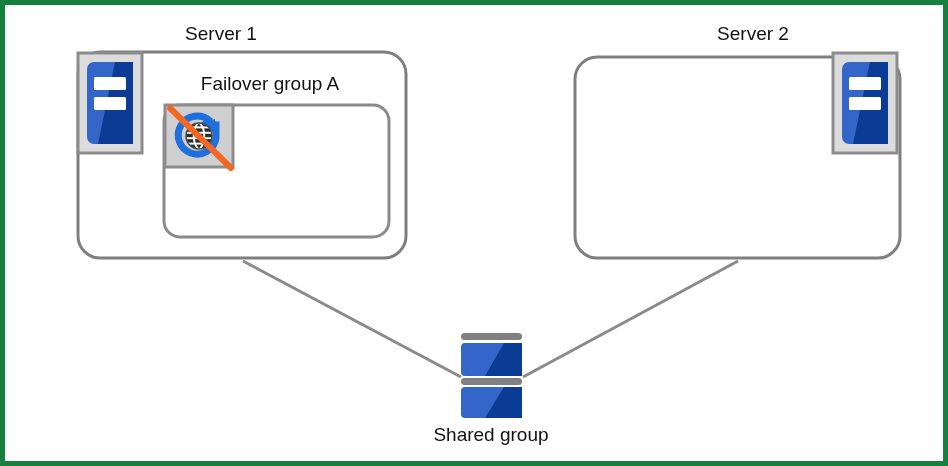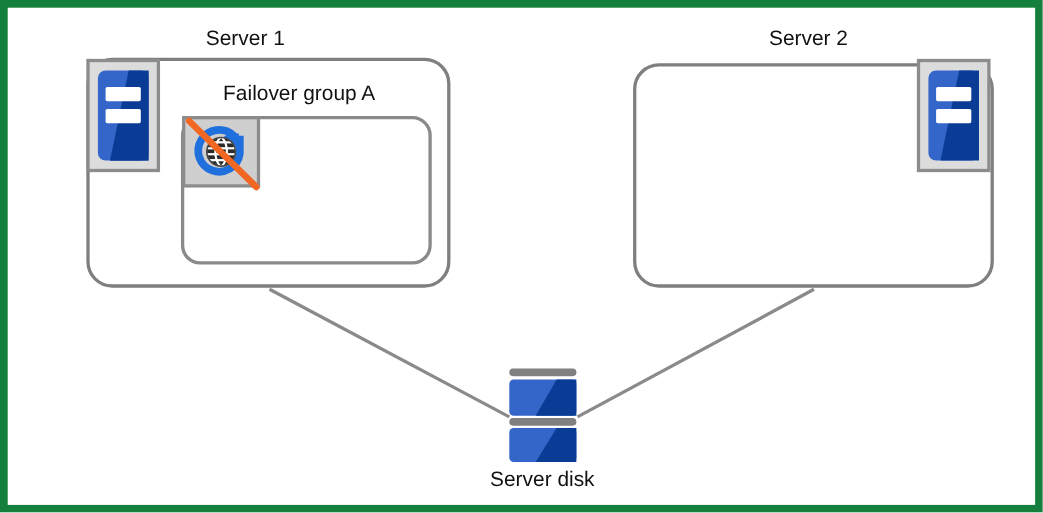--- a/index.html
+++ b/index.html
@@ -9,42 +9,42 @@
     background: #ffffff;
   }
   body {
     font-family: "Liberation Sans", sans-serif;
   }
   #canvas {
     position: relative;
     width: 948px;
     height: 466px;
     background: #ffffff;
-    border: 7px solid #15803d;
+    border: 5px solid #15803d;
     box-sizing: border-box;
     overflow: hidden;
   }
   #svg-layer {
     position: absolute;
     left: 0;
     top: 0;
     width: 948px;
     height: 466px;
   }
   .diagram-label {
     position: absolute;
     color: #111111;
     font-size: 19px;
     line-height: 22px;
     white-space: nowrap;
     text-align: center;
     font-family: "Liberation Sans", sans-serif;
   }
   #label-server1 { left: 116px; top: 18px; width: 200px; }
-  #label-server2 { left: 628px; top: 18px; width: 200px; }
+  #label-server2 { left: 648px; top: 18px; width: 200px; }
   #label-fogroup { left: 165px; top: 68px; width: 200px; }
   #label-disk    { left: 386px; top: 419px; width: 200px; }
 </style>
 </head>
 <body>
 
 <div id="canvas">
 
   <svg id="svg-layer" viewBox="0 0 948 466" xmlns="http://www.w3.org/2000/svg">
 
@@ -124,15 +124,15 @@
       <path d="M517 382 L499 382 L480 413 L517 413 Z" fill="#0b3c95"></path>
     </g>
   </svg>
 
   <div class="diagram-label" id="label-server1">Server 1</div>
 
   <div class="diagram-label" id="label-server2">Server 2</div>
 
   <div class="diagram-label" id="label-fogroup">Failover group A</div>
 
-  <div class="diagram-label" id="label-disk">Server disk</div>
+  <div class="diagram-label" id="label-disk">Shared group</div>
 
 </div>
 
 </body></html>

